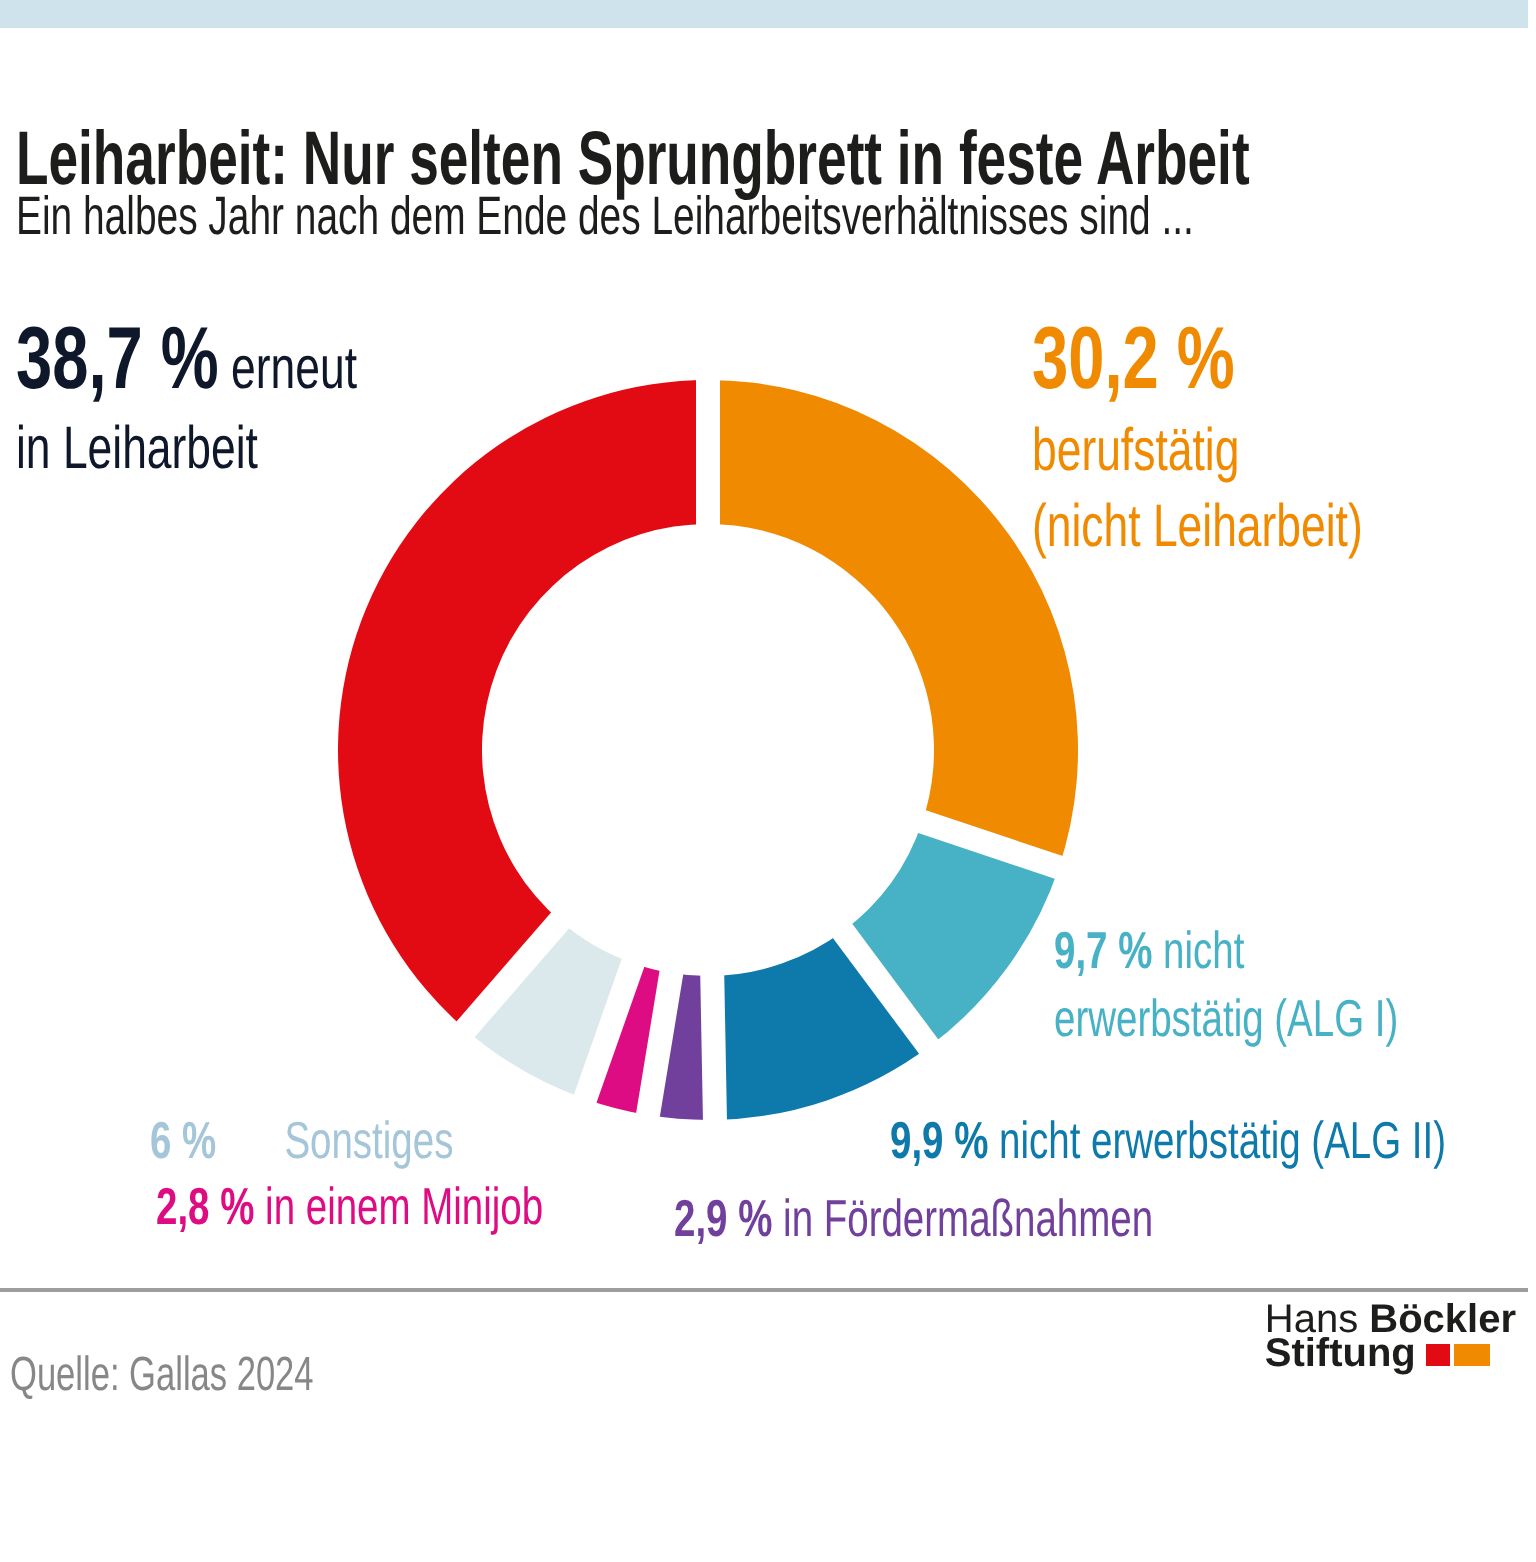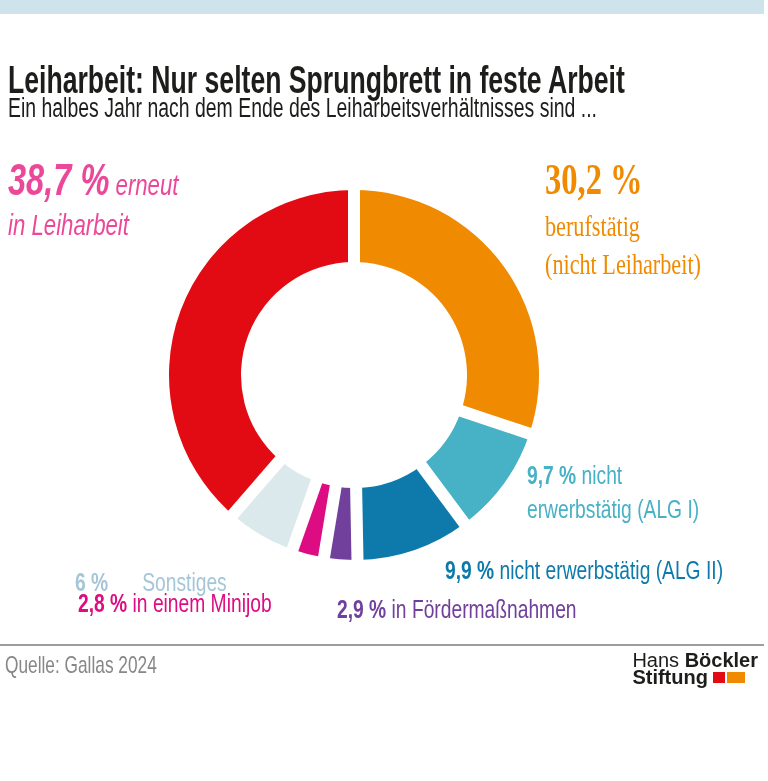--- a/index.html
+++ b/index.html
@@ -15,32 +15,32 @@
   .subtitle{position:absolute;left:8px;top:94px;font-size:27px;line-height:1.1;}
   .donut{position:absolute;left:0;top:0;}
   .co{position:absolute;}
   .big{font-size:44px;font-weight:bold;line-height:44px;}
   .med{font-size:30px;line-height:30px;}
   .sml{font-size:26px;line-height:26px;}
   .bold{font-weight:bold;}
   .co .line{white-space:nowrap;}
   .co-leiharbeit{left:8px;top:158px;}
   .co-leiharbeit .line2{margin-top:8px;}
-  .co-berufstaetig{left:545px;top:158px;font-family:Liberation Serif, serif;}
+  .co-berufstaetig{left:516px;top:158px;}
   .co-berufstaetig .line2{margin-top:9px;}
   .co-berufstaetig .line3{margin-top:8px;}
   .co-alg1{left:527px;top:462px;}
   .co-alg1 .line2{margin-top:8px;}
   .co-alg2{left:445px;top:557px;}
   .co-foerder{left:337px;top:596px;}
   .co-minijob{left:78px;top:590px;}
-  .co-sonstiges{left:75px;top:557px;margin-top:12px;}
+  .co-sonstiges{left:75px;top:557px;}
   .gap-sonstiges{margin-left:46px;}
   .rule{position:absolute;left:0;top:644px;width:768px;height:2px;background:#9d9d9c;}
-  .source{position:absolute;left:5px;top:652px;font-size:24px;color:#878787;line-height:26px;}
+  .source{position:absolute;left:5px;top:675px;font-size:24px;color:#878787;line-height:26px;}
   .logo{position:absolute;right:6px;top:652px;text-align:right;font-size:20px;line-height:17px;color:#1d1d1b;}
   .logo .l2{display:flex;align-items:center;}
   .mark{display:inline-block;height:11px;}
   .mark-red{width:12px;margin-left:5px;}
   .mark-orange{width:18px;margin-left:2px;}
 </style>
 </head>
 <body>
 
 <div class="page">
@@ -61,21 +61,21 @@
       <path d="M232.73,514.71 A185,185 0 0 1 354.00,190.00 L354.00,262.00 A113,113 0 0 0 279.93,460.34 Z" fill="#e30b13"></path>
       <line x1="354.00" y1="270.00" x2="354.00" y2="182.00" stroke="#ffffff" stroke-width="12"></line>
       <line x1="453.57" y1="408.32" x2="537.02" y2="436.25" stroke="#ffffff" stroke-width="12"></line>
       <line x1="416.67" y1="459.24" x2="469.20" y2="529.85" stroke="#ffffff" stroke-width="12"></line>
       <line x1="355.98" y1="479.98" x2="357.63" y2="567.97" stroke="#ffffff" stroke-width="12"></line>
       <line x1="336.96" y1="478.61" x2="322.67" y2="565.44" stroke="#ffffff" stroke-width="12"></line>
       <line x1="319.12" y1="474.04" x2="289.89" y2="557.04" stroke="#ffffff" stroke-width="12"></line>
       <line x1="285.17" y1="454.29" x2="227.49" y2="520.75" stroke="#ffffff" stroke-width="12"></line>
     </svg>
 
-  <div class="co co-leiharbeit" style="color: #ec4899; font-style: italic;">
+  <div class="co co-leiharbeit" style="color: #0f172a;">
     <div class="cond">
       <div class="line"><span class="big">38,7 %</span><span class="med"> erneut</span></div>
       <div class="line line2 med">in Leiharbeit</div>
     </div>
   </div>
 
   <div class="co co-berufstaetig" style="color: rgb(240, 138, 0);">
     <div class="cond">
       <div class="line"><span class="big">30,2 %</span></div>
       <div class="line line2 med">berufstätig</div>

